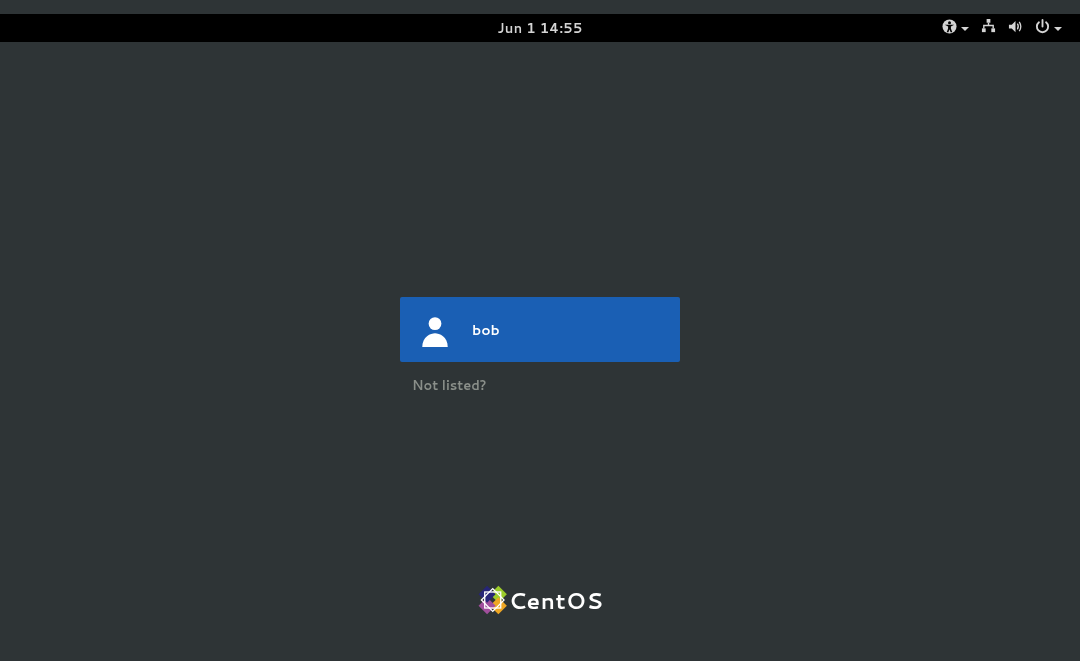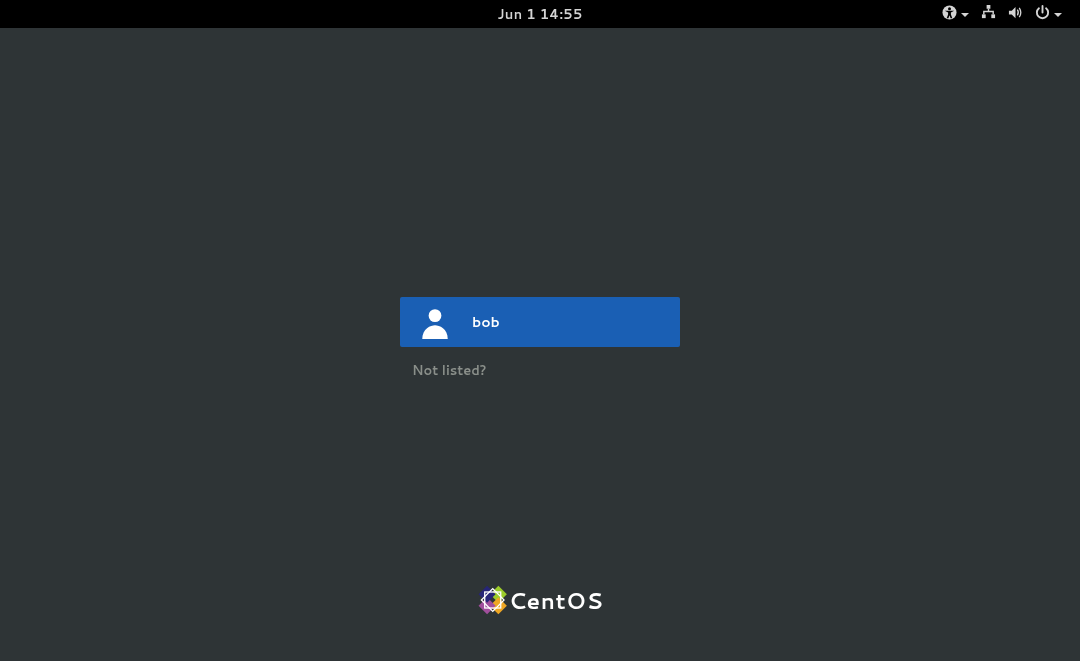--- a/index.html
+++ b/index.html
@@ -18,20 +18,21 @@
     .top-bar {
       height: 28px;
       background: #000000;
       display: flex;
       align-items: center;
       justify-content: center;
       position: relative;
       color: #d4d4d4;
       font-size: 13px;
       font-weight: bold;
+      margin-top: 14px;
     }
     .clock {
       letter-spacing: 0.3px;
     }
     .tray {
       position: absolute;
       right: 18px;
       top: 0;
       height: 100%;
       display: flex;
@@ -56,21 +57,21 @@
     }
     .login-area {
       position: absolute;
       left: 50%;
       top: 297px;
       transform: translateX(-50%);
       width: 280px;
     }
     .user-button {
       background: #1a5fb4;
-      height: 50px;
+      height: 65px;
       display: flex;
       align-items: center;
       padding: 4px 16px;
       cursor: pointer;
       border-radius: 2px;
     }
     .avatar {
       width: 38px;
       height: 38px;
       display: flex;

